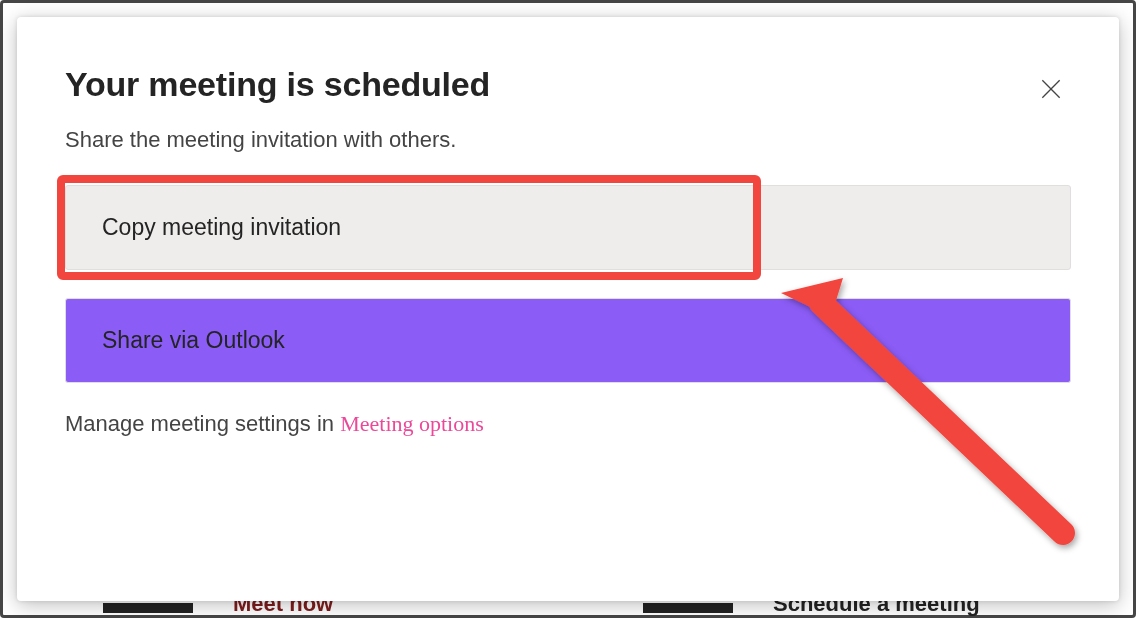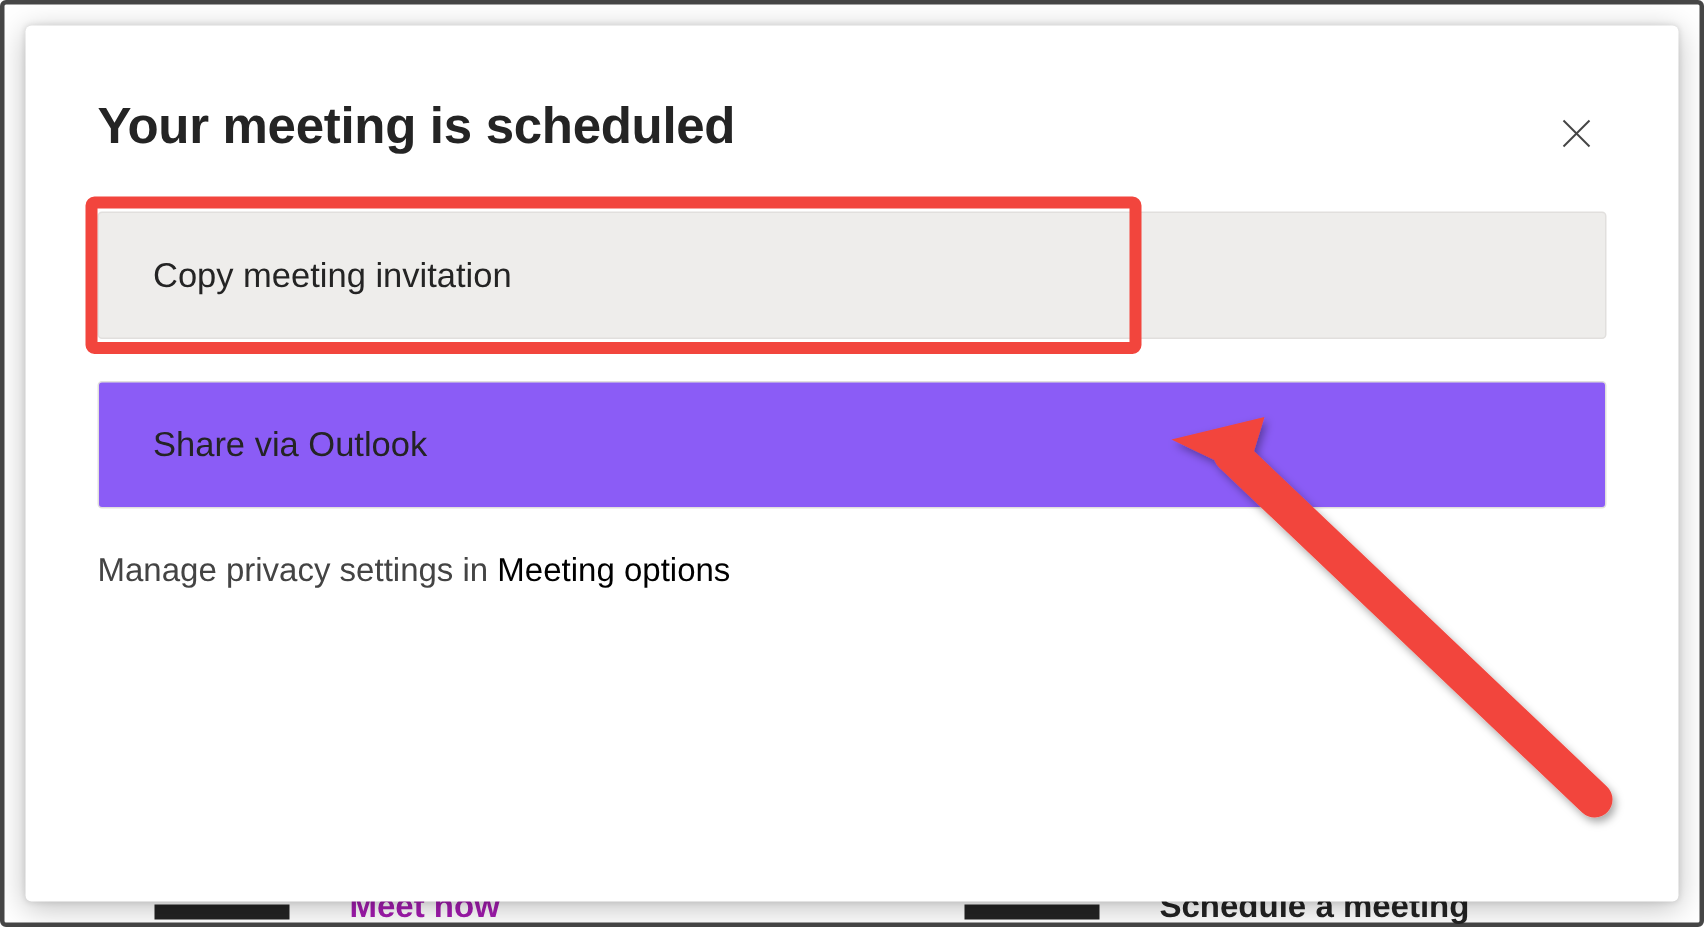--- a/index.html
+++ b/index.html
@@ -123,23 +123,24 @@
       pointer-events: none;
     }
 
     .footer-text {
       font-size: 22px;
       color: #444;
       margin-top: 6px;
     }
 
     .link {
-      color: #000000;
+      color: #ec4899;
       cursor: pointer;
       text-decoration: none;
+      font-family: Liberation Serif, serif;
     }
 
     
     .arrow {
       position: absolute;
       top: 272px;
       left: 770px;
       width: 320px;
       height: 280px;
       pointer-events: none;
@@ -153,21 +154,21 @@
       width: 90px;
       height: 10px;
       background: #232323;
     }
     .bg-text-left {
       position: absolute;
       bottom: -2px;
       left: 230px;
       font-size: 22px;
       font-weight: 600;
-      color: #a21caf;
+      color: #7f1d1d;
       white-space: nowrap;
     }
     .bg-hint-right {
       position: absolute;
       bottom: 2px;
       left: 640px;
       width: 90px;
       height: 10px;
       background: #232323;
     }
@@ -196,35 +197,36 @@
     <div class="header-row">
       <h1 class="title">Your meeting is scheduled</h1>
       <button class="close-btn">
         <svg viewBox="0 0 24 24" fill="none">
           <line x1="4" y1="4" x2="20" y2="20"></line>
           <line x1="20" y1="4" x2="4" y2="20"></line>
         </svg>
       </button>
     </div>
 
+    <p class="subtitle">Share the meeting invitation with others.</p>
 
     <div class="options">
 
       <div class="highlight-wrap">
         <button class="option-btn active">Copy meeting invitation</button>
         <div class="red-frame"></div>
       </div>
 
       <button class="option-btn">Share via Outlook</button>
 
 
     </div>
 
     <p class="footer-text">
-      <span>Manage privacy settings in </span><a class="link">Meeting options</a>
+      <span>Manage meeting settings in </span><a class="link">Meeting options</a>
     </p>
 
   </div>
 
   <svg class="arrow" viewBox="0 0 320 280">
     <defs>
       <filter id="sh" x="-20%" y="-20%" width="140%" height="140%">
         <feDropShadow dx="2" dy="3" stdDeviation="3" flood-color="rgba(0,0,0,0.35)"></feDropShadow>
       </filter>
     </defs>

